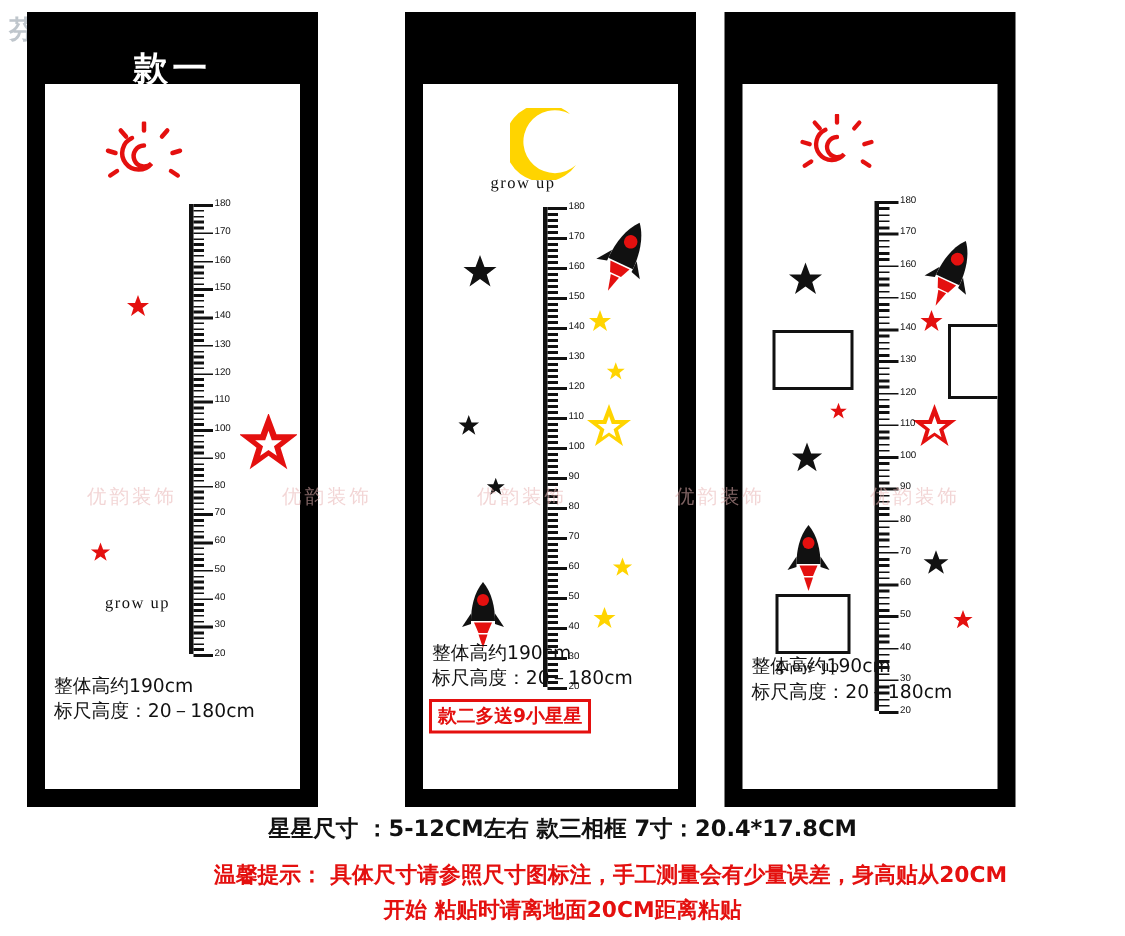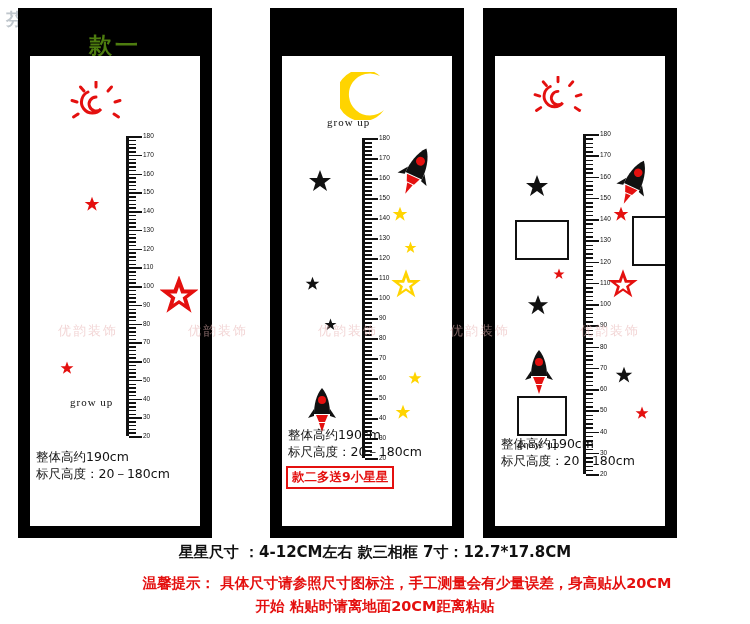--- a/index.html
+++ b/index.html
@@ -48,21 +48,21 @@
     top: 22px;
     left: 0;
     width: 100%;
     text-align: center;
     color: #e4100f;
     font-size: 23px;
     font-weight: bold;
     font-family: "DejaVu Sans", sans-serif;
     letter-spacing: 3px;
   }
-  .panel.p1 .panel-title { color: #4d7c0f; }
+  .panel.p1 .panel-title { color: #ffffff; }
 
   .inner {
     position: absolute;
     left: 12px;
     top: 48px;
     width: 170px;
     height: 470px;
     background: #ffffff;
     overflow: hidden;
   }
@@ -670,17 +670,17 @@
       <div>标尺高度：20－180cm</div>
     </div>
   </div>
 
   <div class="wm" style="left:58px;">优韵装饰</div>
   <div class="wm" style="left:188px;">优韵装饰</div>
   <div class="wm" style="left:318px;">优韵装饰</div>
   <div class="wm" style="left:450px;">优韵装饰</div>
   <div class="wm" style="left:580px;">优韵装饰</div>
 
-  <div class="size-line">星星尺寸 ：4-12CM左右  款三相框 7寸：12.7*17.8CM</div>
+  <div class="size-line">星星尺寸 ：5-12CM左右  款三相框 7寸：20.4*17.8CM</div>
   <div class="tip1">温馨提示： 具体尺寸请参照尺寸图标注，手工测量会有少量误差，身高贴从20CM</div>
   <div class="tip2">开始   粘贴时请离地面20CM距离粘贴</div>
 
 </div>
 
 </body></html>

